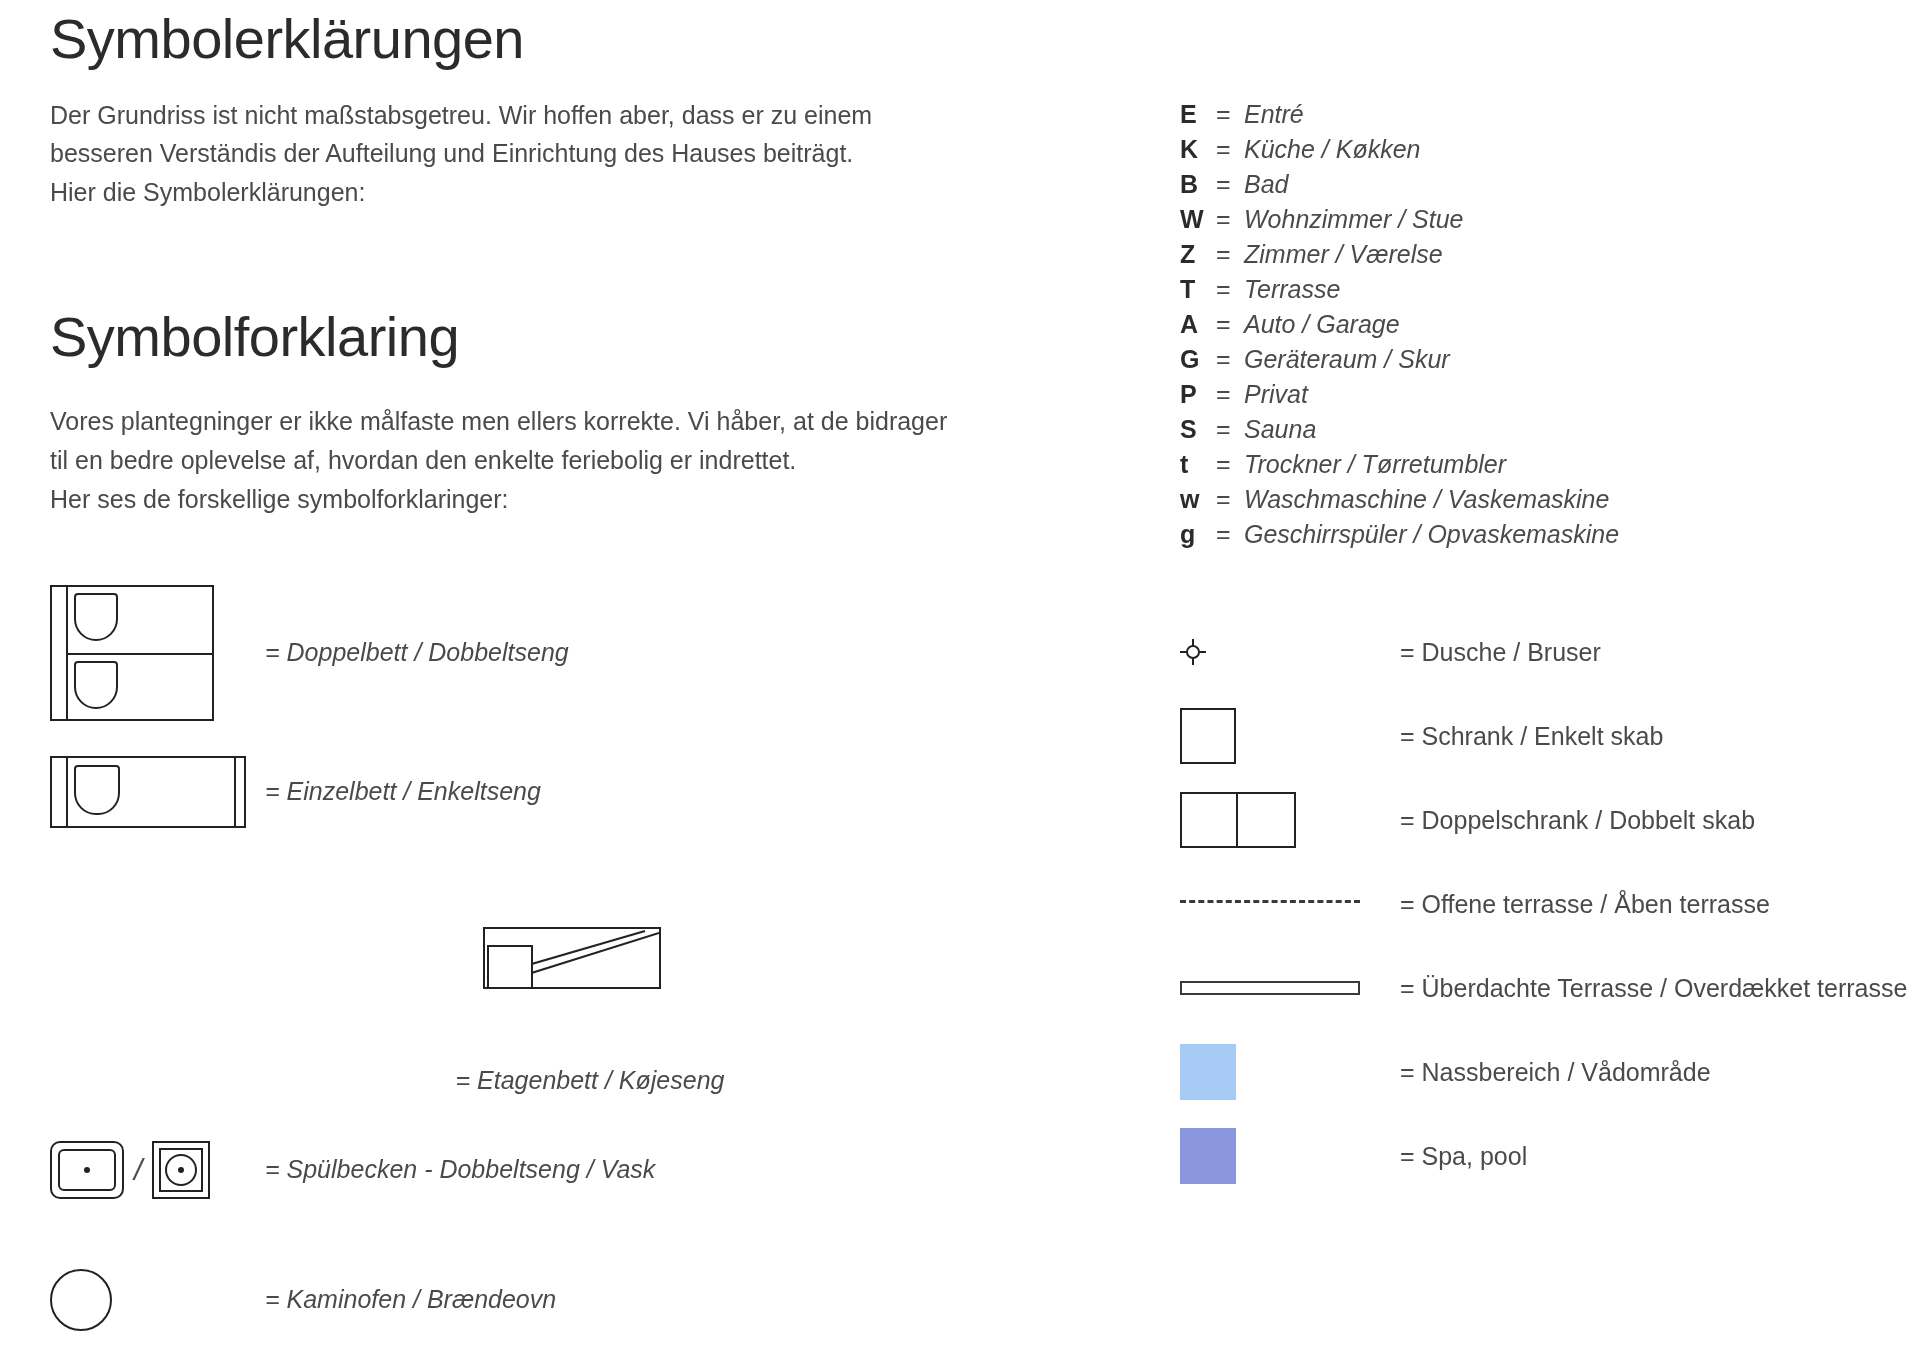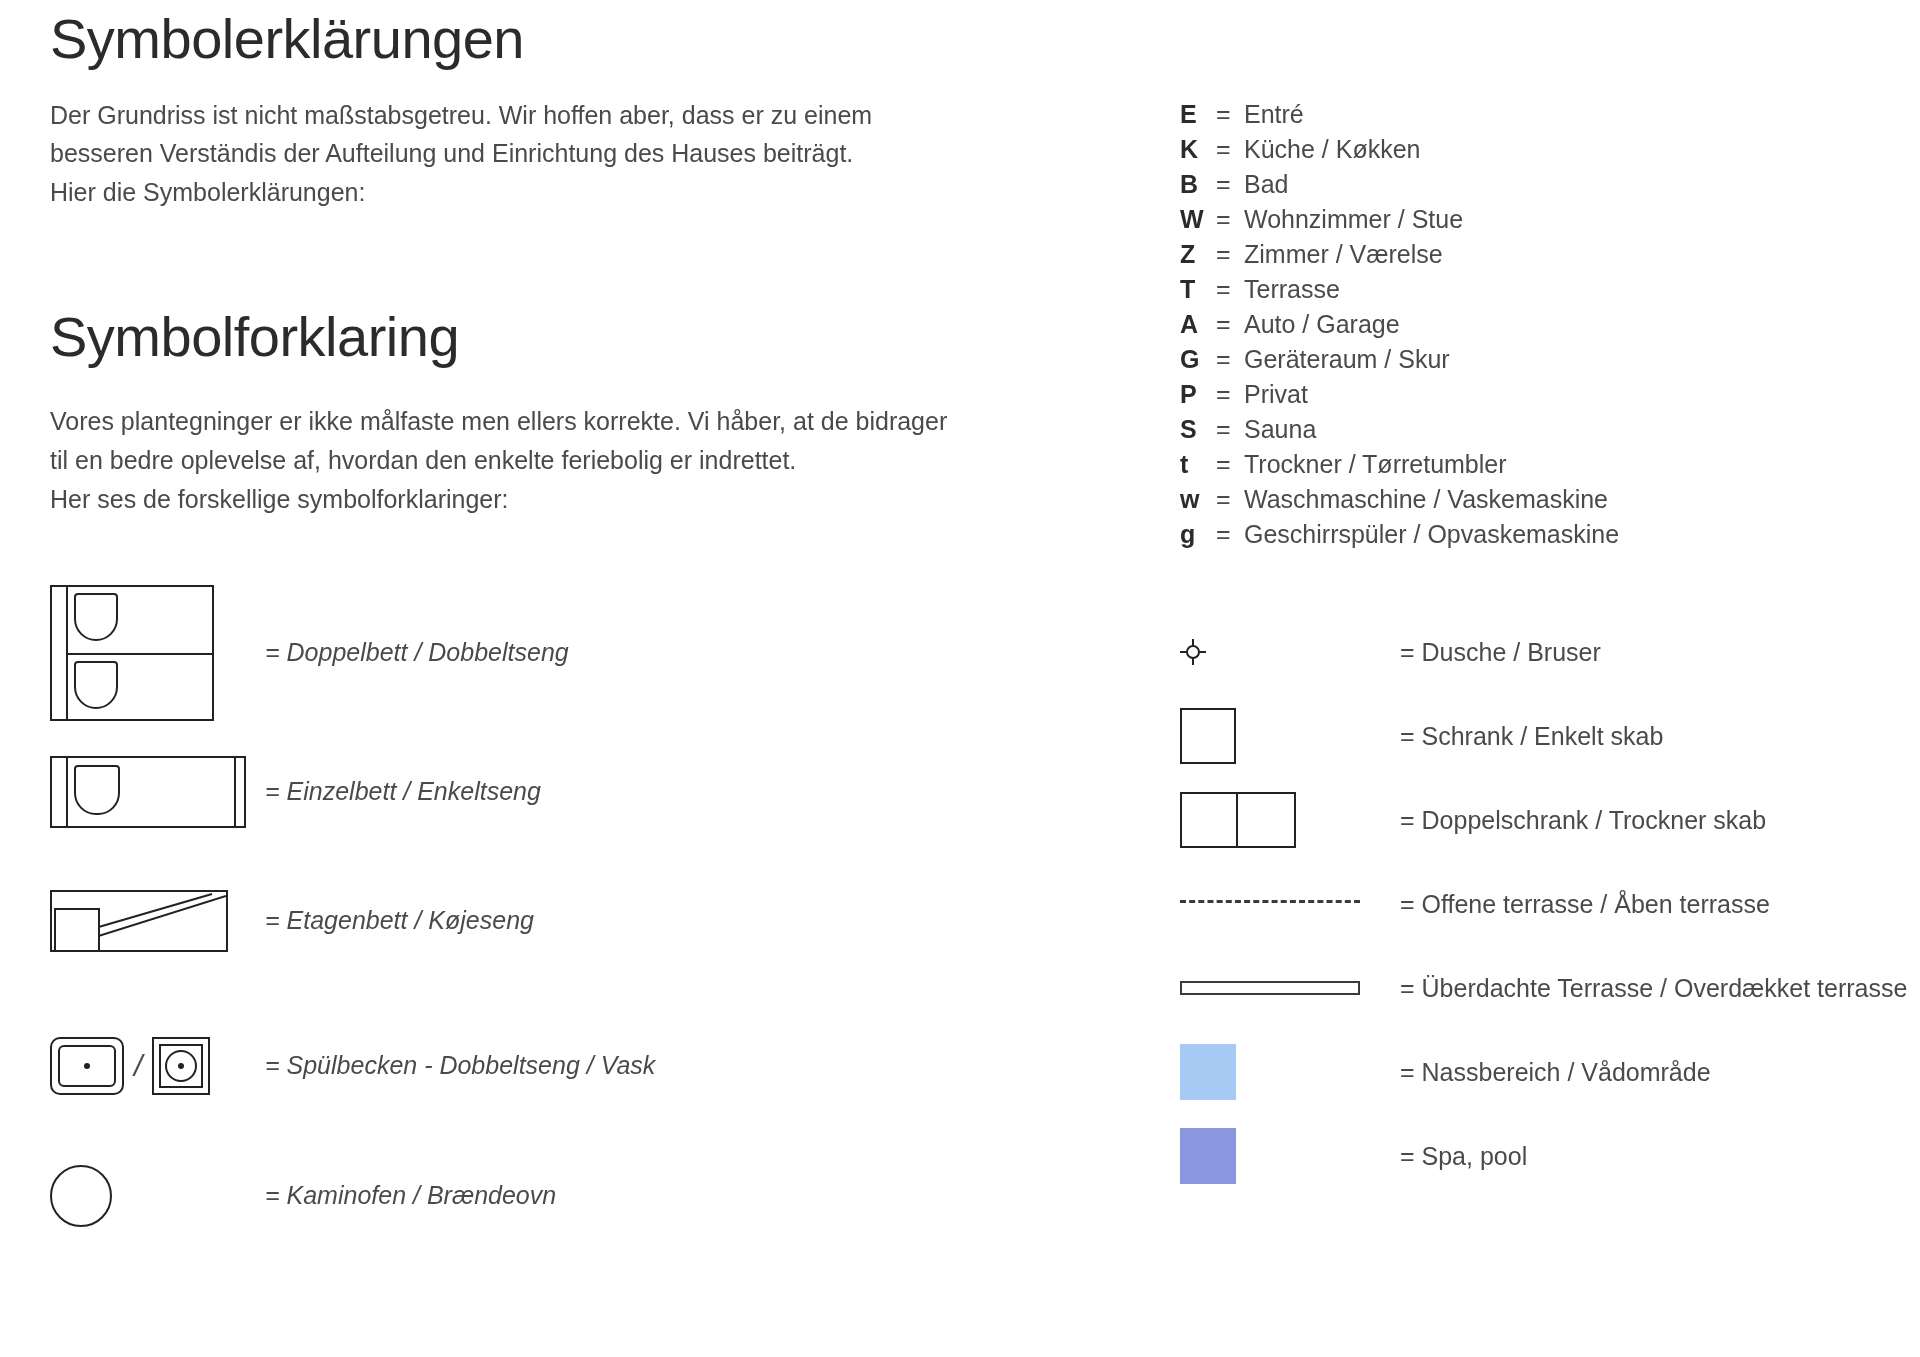--- a/index.html
+++ b/index.html
@@ -264,21 +264,21 @@
     flex: 0 0 36px;
     text-align: left;
     font-weight: bold;
     color: #2b2b2b;
   }
   .abbr-eq {
     width: 28px;
     flex: 0 0 28px;
     text-align: left;
   }
-  .abbr-val { white-space: nowrap; }
+  .abbr-val { white-space: nowrap; font-style: italic; }
 
   .sym-list-right {
     margin-top: 55px;
   }
   .sym-row {
     display: flex;
     align-items: center;
     height: 84px;
   }
   .sym-box {
@@ -395,21 +395,21 @@
         <div class="legend-sym">
           <div class="bed-single">
             <div class="rail"></div>
             <div class="rail-r"></div>
             <div class="pillow"></div>
           </div>
         </div>
         <div class="legend-text">= Einzelbett / Enkeltseng</div>
       </div>
 
-      <div class="legend-row" style="min-height:140px;">
+      <div class="legend-row" style="min-height:140px;flex-direction:column;">
         <div class="legend-sym">
           <div class="bed-bunk">
             <div class="diag">
               <svg width="178" height="62" viewBox="0 0 178 62">
                 <line x1="2" y1="58" x2="174" y2="4" stroke="#222" stroke-width="2"></line>
                 <line x1="2" y1="48" x2="160" y2="2" stroke="#222" stroke-width="2"></line>
               </svg>
             </div>
             <div class="inner"></div>
           </div>
@@ -537,21 +537,21 @@
         <div class="sym-text">= Schrank / Enkelt skab</div>
       </div>
 
       <div class="sym-row">
         <div class="sym-box">
           <div class="closet-double">
               <div class="half"></div>
               <div class="half"></div>
             </div>
         </div>
-        <div class="sym-text">= Doppelschrank / Trockner skab</div>
+        <div class="sym-text">= Doppelschrank / Dobbelt skab</div>
       </div>
 
       <div class="sym-row">
         <div class="sym-box">
           <div class="terrace-open"></div>
         </div>
         <div class="sym-text">= Offene terrasse / Åben terrasse</div>
       </div>
 
       <div class="sym-row">

